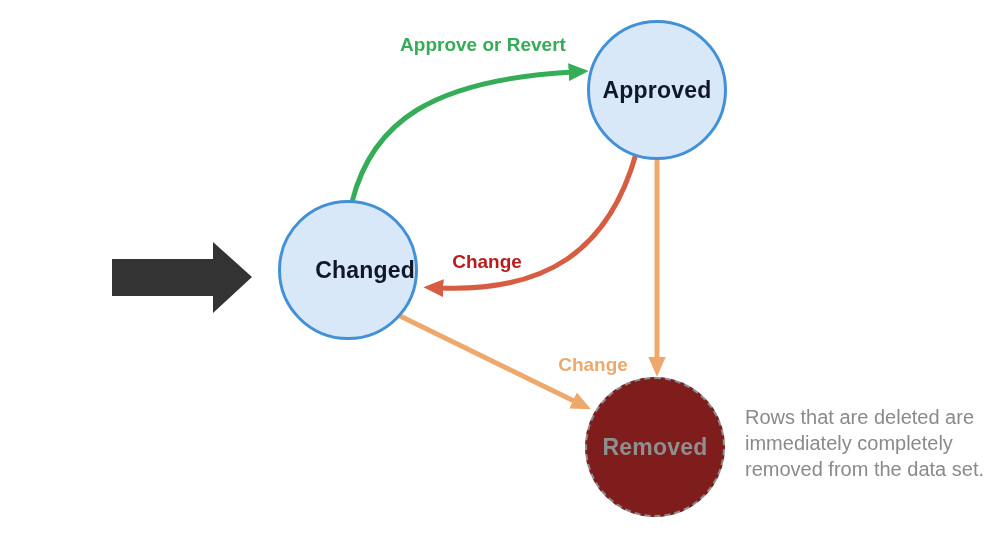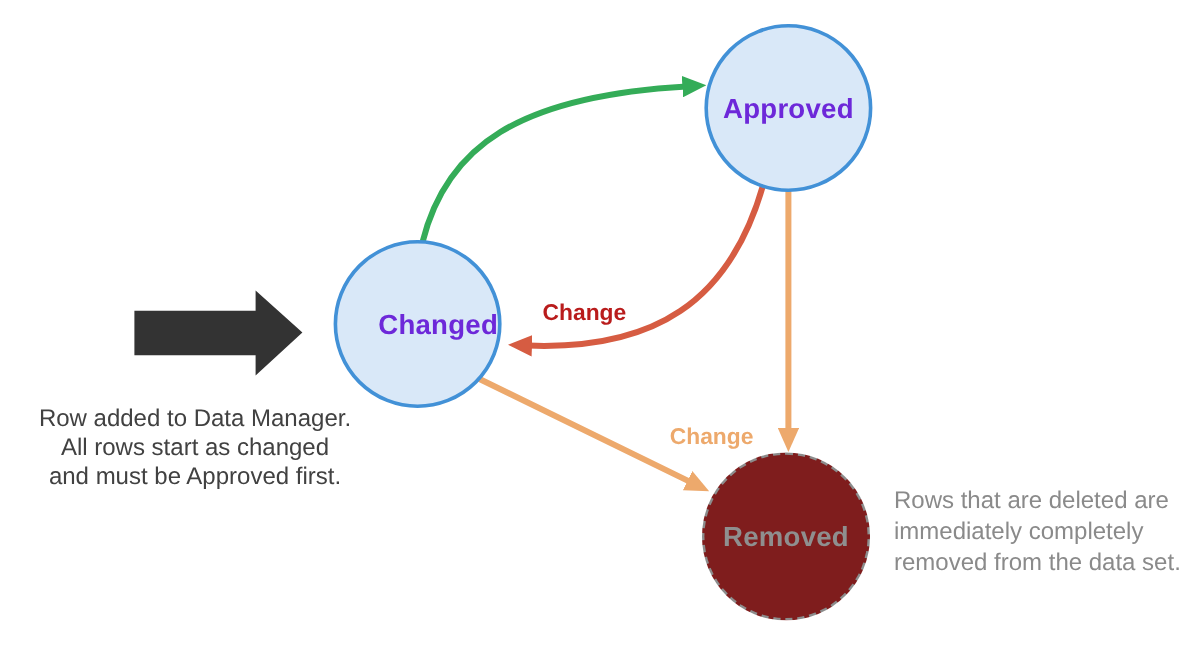--- a/index.html
+++ b/index.html
@@ -30,21 +30,21 @@
     display: flex;
     align-items: center;
     justify-content: center;
     font-size: 23px;
     font-weight: bold;
     letter-spacing: 0.2px;
   }
   .node-active {
     background: #d9e8f8;
     border: 3px solid #4291d7;
-    color: #6d28d9;
+    color: #0f172a;
   }
   .node-changed  { left: 278px; top: 200px; justify-content: flex-end; }
   .node-approved { left: 587px; top: 20px;  }
   .node-removed {
     left: 585px; top: 377px;
     background: #7f1d1d;
     border: 2px dashed #8c8c8c;
     color: #8f8f8f;
   }
   .edge-label {
@@ -107,30 +107,26 @@
   </div>
 
   <div class="node node-active node-approved">
     <span>Approved</span>
   </div>
 
   <div class="node node-removed">
     <span>Removed</span>
   </div>
 
+  <div class="edge-label label-approve">Approve or Revert</div>
 
   <div class="edge-label label-change">Change</div>
 
   <div class="edge-label label-delete">Change</div>
 
-  <div class="note note-entry">
-    <div>Row added to Data Manager.</div>
-    <div>All rows start as changed</div>
-    <div>and must be Approved first.</div>
-  </div>
 
   <div class="note note-removed">
     <div>Rows that are deleted are</div>
     <div>immediately completely</div>
     <div>removed from the data set.</div>
   </div>
 
 </div>
 
 </body></html>

